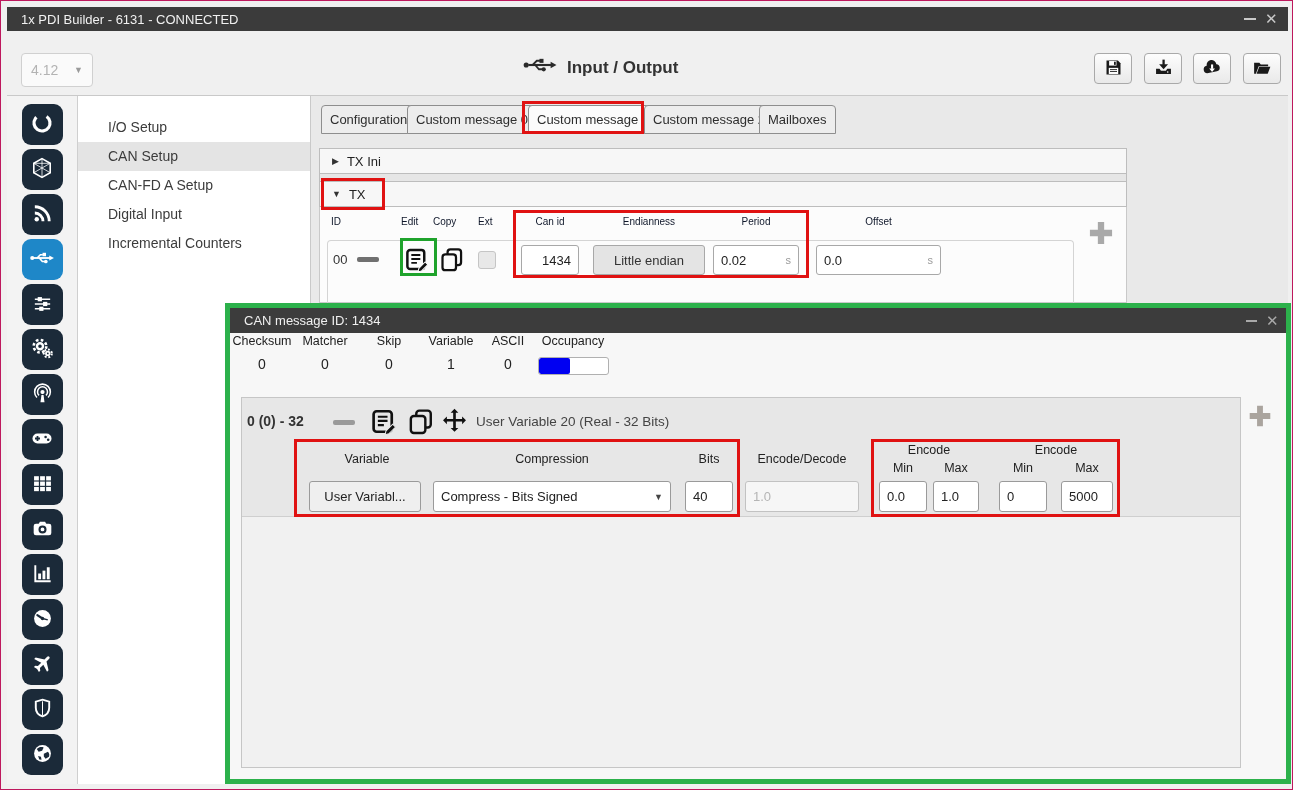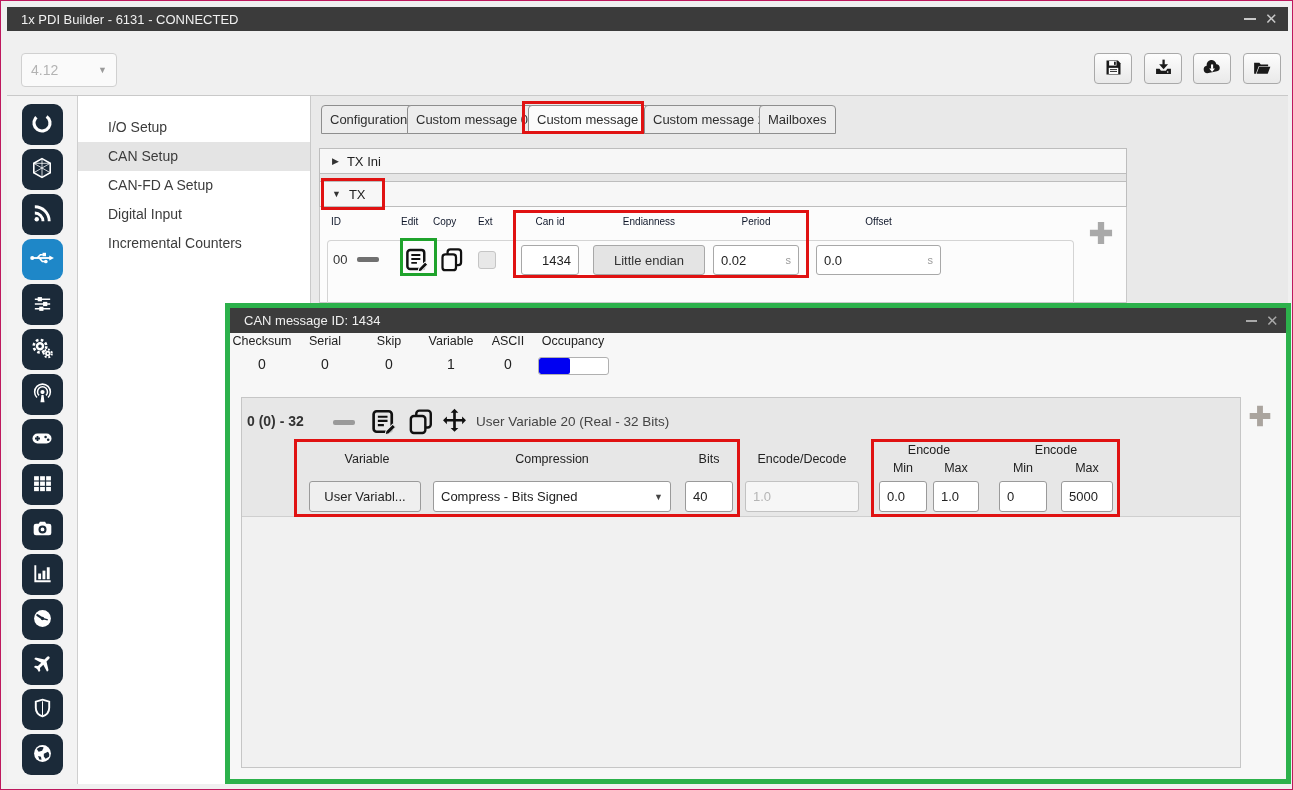--- a/index.html
+++ b/index.html
@@ -5,21 +5,21 @@
   html,body{margin:0;padding:0;background:#d8d8d8;font-family:"Liberation Sans",sans-serif;}
   #stage{position:relative;width:1293px;height:790px;background:#f0f0f0;border:1px solid #be185d;box-sizing:border-box;overflow:hidden;font-size:13px;color:#333;}
   .abs{position:absolute;box-sizing:border-box;}
   
   .titlebar{left:6px;top:6px;width:1281px;height:24px;background:#3b3b3b;color:#f1f1f1;display:flex;align-items:center;}
   .titlebar .t{padding-left:14px;font-size:13px;}
   .winbtn{color:#c9c9c9;font-size:15px;line-height:1;cursor:default;}
   .minbar{width:12px;height:2px;background:#c9c9c9;}
   
   .header{left:6px;top:30px;width:1281px;height:65px;background:#f0f0f0;border-bottom:1px solid #c9c9c9;}
-  .verbox{left:20px;top:52px;width:96px;height:30px;background:#fafafa;border:1px solid #d0d0d0;border-radius:4px;color:#b3b3b3;display:flex;align-items:center;justify-content:space-between;padding:16px 9px;font-size:14px;}
+  .verbox{left:20px;top:52px;width:72px;height:30px;background:#fafafa;border:1px solid #d0d0d0;border-radius:4px;color:#b3b3b3;display:flex;align-items:center;justify-content:space-between;padding:16px 9px;font-size:14px;}
   .pagetitle{top:53px;left:522px;width:260px;display:flex;align-items:center;gap:10px;font-size:17px;font-weight:bold;color:#333;}
   .toolbtn{top:52px;width:38px;height:31px;background:linear-gradient(#fdfdfd,#e9e9e9);border:1px solid #a9a9a9;border-radius:4px;display:flex;align-items:center;justify-content:center;}
   
   .sidebar{left:6px;top:95px;width:71px;height:688px;background:#f3f3f3;border-right:1px solid #cfcfcf;display:flex;flex-direction:column;align-items:center;padding-top:8px;gap:4px;}
   .tile{width:41px;height:41px;background:#1b2a39;border-radius:9px;display:flex;align-items:center;justify-content:center;flex:0 0 auto;}
   .tile.active{background:#1e87c8;}
   
   .navpanel{left:77px;top:95px;width:233px;height:688px;background:#ffffff;border-right:1px solid #c9c9c9;padding-top:17px;}
   .navitem{height:29px;line-height:29px;padding-left:30px;font-size:14px;color:#3c3c3c;cursor:default;}
   .navitem.sel{background:#e4e4e4;}
@@ -59,20 +59,34 @@
     <span class="t">1x PDI Builder - 6131 - CONNECTED</span>
   </div>
   <div class="abs minbar" style="left:1243px;top:17px;"></div>
   <div class="abs winbtn" style="left:1264px;top:10px;">✕</div>
 
   <div class="abs header"></div>
   <div class="abs verbox">
     <span>4.12</span>
     <span style="font-size:9px;color:#9a9a9a;">▼</span>
   </div>
+  <div class="abs pagetitle">
+    <span>
+      <svg width="34" height="22" viewBox="0 0 32 20">
+        <circle cx="3" cy="10" r="2.4" fill="#2b2b2b"></circle>
+        <path d="M5 10h22" stroke="#2b2b2b" stroke-width="2"></path>
+        <path d="M31.5 10l-5.5-3v6z" fill="#2b2b2b"></path>
+        <path d="M9 10l4-4h3" stroke="#2b2b2b" stroke-width="1.7" fill="none"></path>
+        <rect x="15.5" y="4.2" width="3.8" height="3.8" fill="#2b2b2b"></rect>
+        <path d="M11.5 10l3.5 4h3" stroke="#2b2b2b" stroke-width="1.7" fill="none"></path>
+        <circle cx="19.5" cy="14" r="2" fill="#2b2b2b"></circle>
+      </svg>
+    </span>
+    <span>Input / Output</span>
+  </div>
   <div class="abs toolbtn" style="left:1093px;">
     <span><svg width="21" height="21" viewBox="0 0 24 24">
           <path d="M4 4h13l3 3v13H4z" fill="#1a1a1a"></path>
           <rect x="7" y="4.6" width="8.4" height="5.2" fill="#fff"></rect>
           <rect x="12.6" y="5.4" width="2" height="3.6" fill="#1a1a1a"></rect>
           <rect x="6.6" y="12.4" width="10.8" height="7" fill="#fff"></rect>
           <path d="M8 14.4h8M8 16.6h8" stroke="#1a1a1a" stroke-width="1"></path>
         </svg></span>
   </div>
   <div class="abs toolbtn" style="left:1143px;">
@@ -291,21 +305,21 @@
   </div>
 
   <div class="abs dialog"></div>
   <div class="abs dlg-title">
     <span>CAN message ID: 1434</span>
   </div>
   <div class="abs minbar" style="left:1245px;top:319px;z-index:12;background:#a9a9a9;width:11px;"></div>
   <div class="abs winbtn" style="left:1265px;top:312px;z-index:12;color:#a9a9a9;">✕</div>
 
   <div class="abs statlabel" style="left:228px;width:66px;">Checksum</div>
-  <div class="abs statlabel" style="left:298px;width:52px;">Serial</div>
+  <div class="abs statlabel" style="left:298px;width:52px;">Matcher</div>
   <div class="abs statlabel" style="left:372px;width:32px;">Skip</div>
   <div class="abs statlabel" style="left:424px;width:52px;">Variable</div>
   <div class="abs statlabel" style="left:488px;width:38px;">ASCII</div>
   <div class="abs statlabel" style="left:538px;width:68px;">Occupancy</div>
   <div class="abs statval" style="left:228px;width:66px;">0</div>
   <div class="abs statval" style="left:298px;width:52px;">0</div>
   <div class="abs statval" style="left:372px;width:32px;">0</div>
   <div class="abs statval" style="left:424px;width:52px;">1</div>
   <div class="abs statval" style="left:488px;width:38px;">0</div>
   <div class="abs" style="left:537px;top:356px;width:71px;height:18px;background:#fff;border:1px solid #b0b0b0;border-radius:3px;z-index:11;overflow:hidden;">

